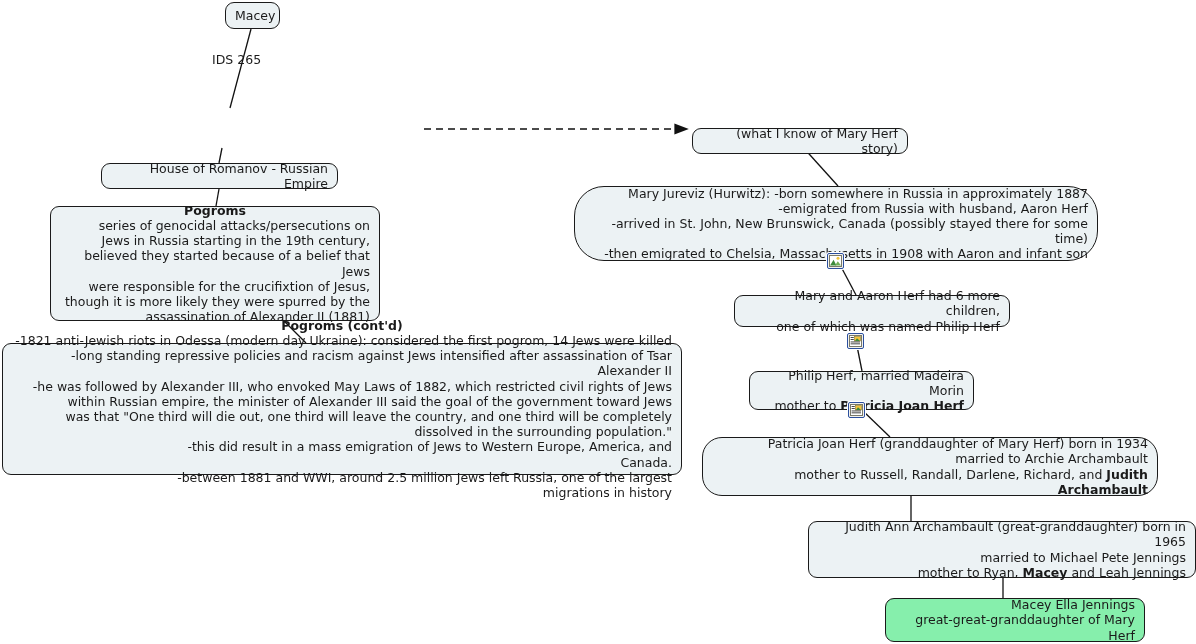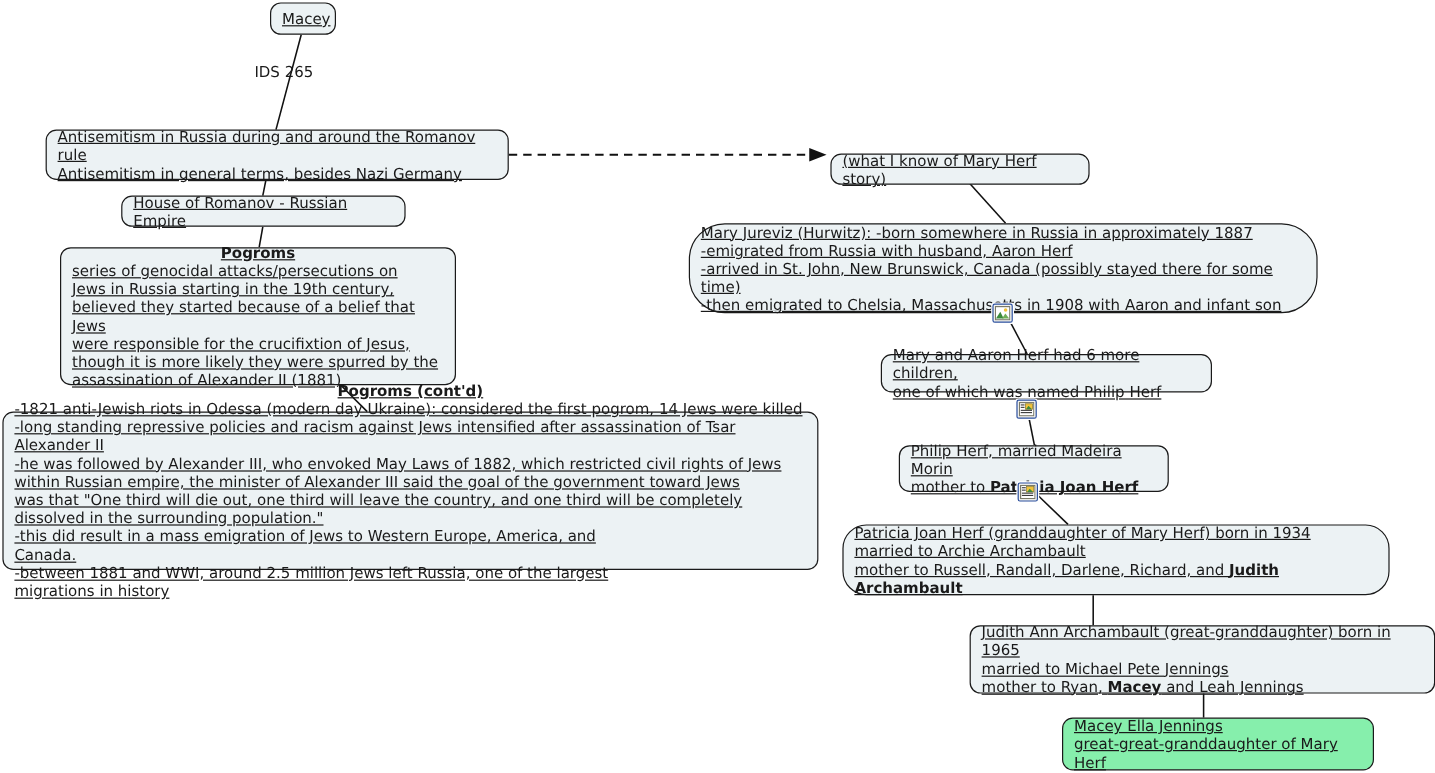--- a/index.html
+++ b/index.html
@@ -28,27 +28,26 @@
   }
   .node {
     position: absolute;
     box-sizing: border-box;
     background: #ecf2f4;
     border: 1px solid #1a1a1a;
     border-radius: 9px;
     display: flex;
     align-items: center;
     justify-content: center;
-    text-align: left;
+    text-align: right;
     font-size: 12.5px;
     line-height: 15.2px;
     padding: 3px 9px;
     white-space: pre-line;
     z-index: 2;
-    text-decoration: underline;
   }
   .node.highlight {
     background: #86efac;
   }
   .node .txt {
     width: 100%;
     white-space: pre-line;
   }
   .node .ttl {
     font-weight: bold;
@@ -110,23 +109,20 @@
     
     <line x1="1003" y1="578" x2="1003" y2="598" stroke="#111111" stroke-width="1.3"></line>
   </svg>
 
   <div class="node" style="left:225px; top:2px; width:55px; height:27px;">
     <span class="txt">Macey</span>
   </div>
 
   <div class="edge-label" style="left:212px; top:52px;">IDS 265</div>
 
-  <div class="node" style="left:38px; top:108px; width:386px; height:42px;">
-    <span class="txt"><span>Antisemitism in Russia during and around the Romanov rule</span><br><span>Antisemitism in general terms, besides Nazi Germany</span></span>
-  </div>
 
   <div class="node" style="left:101px; top:163px; width:237px; height:26px;">
     <span class="txt">House of Romanov - Russian Empire</span>
   </div>
 
   <div class="node" style="left:50px; top:206px; width:330px; height:115px; flex-direction:column; justify-content:center;">
     <span class="ttl">Pogroms</span>
     <span class="txt">series of genocidal attacks/persecutions on
 Jews in Russia starting in the 19th century,
 believed they started because of a belief that Jews

